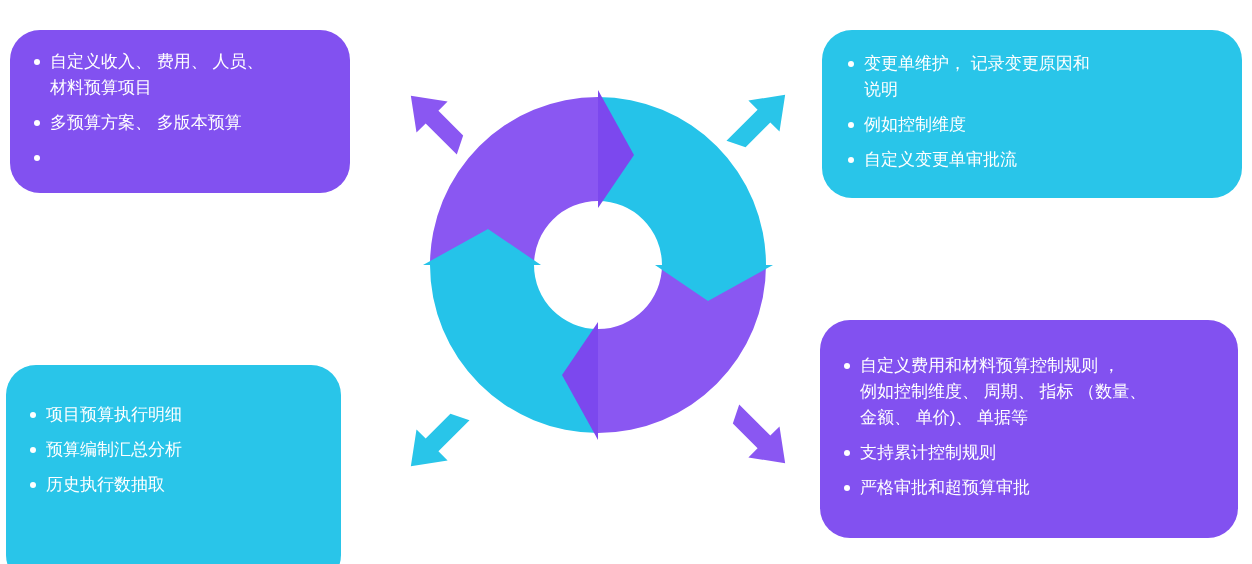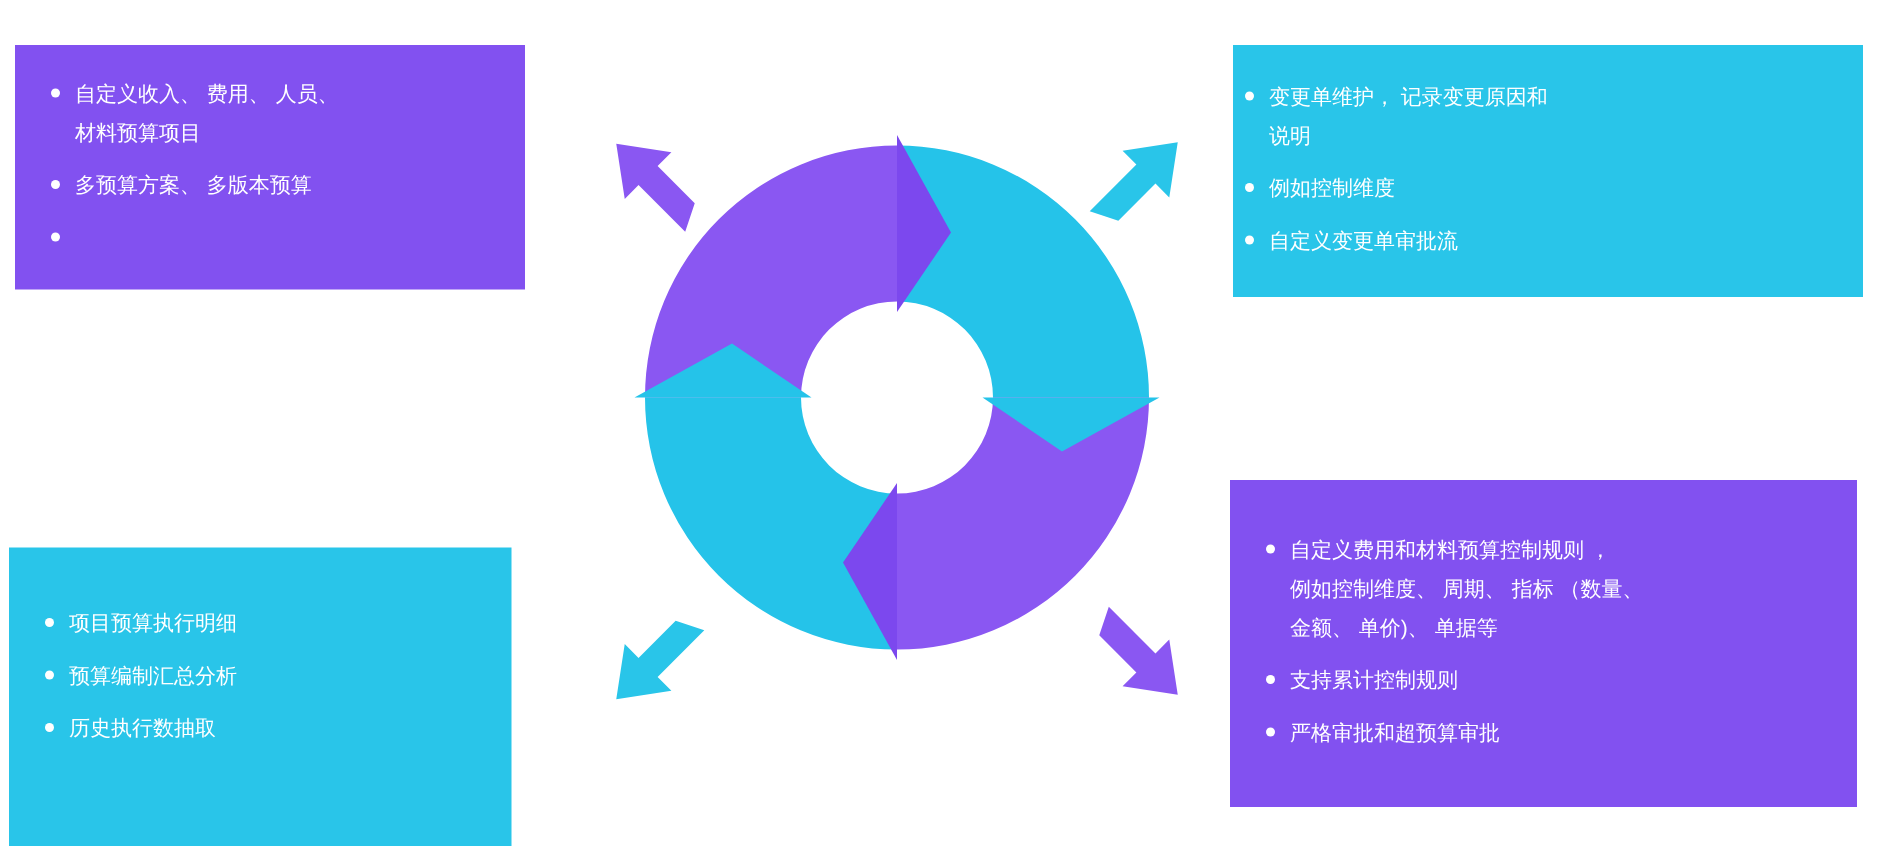--- a/index.html
+++ b/index.html
@@ -8,24 +8,25 @@
     width: 1252px;
     height: 564px;
     overflow: hidden;
     background: #ffffff;
     font-family: "Liberation Sans", "DejaVu Sans", sans-serif;
   }
   .feature-box {
     position: absolute;
     box-sizing: border-box;
     color: #ffffff;
-    font-size: 14px;
+    font-size: 17px;
+    border-radius: 30px;
   }
   .feature-box.tl { left: 10px;  top: 30px;  width: 340px; height: 163px; padding: 19px 10px 0 24px; }
-  .feature-box.tr { left: 822px; top: 30px;  width: 420px; height: 168px; padding: 21px 10px 0 8px; }
+  .feature-box.tr { left: 822px; top: 30px;  width: 420px; height: 168px; padding: 21px 10px 0 26px; }
   .feature-box.bl { left: 6px;   top: 317px; width: 335px; height: 220px; padding: 37px 10px 0 24px; margin-top: 48px; }
   .feature-box.br { left: 820px; top: 320px; width: 418px; height: 218px; padding: 33px 0 1px 24px; }
   .bullet {
     display: flex;
     align-items: flex-start;
     margin-bottom: 9px;
   }
   .bullet .dot {
     flex: 0 0 auto;
     width: 6px;

